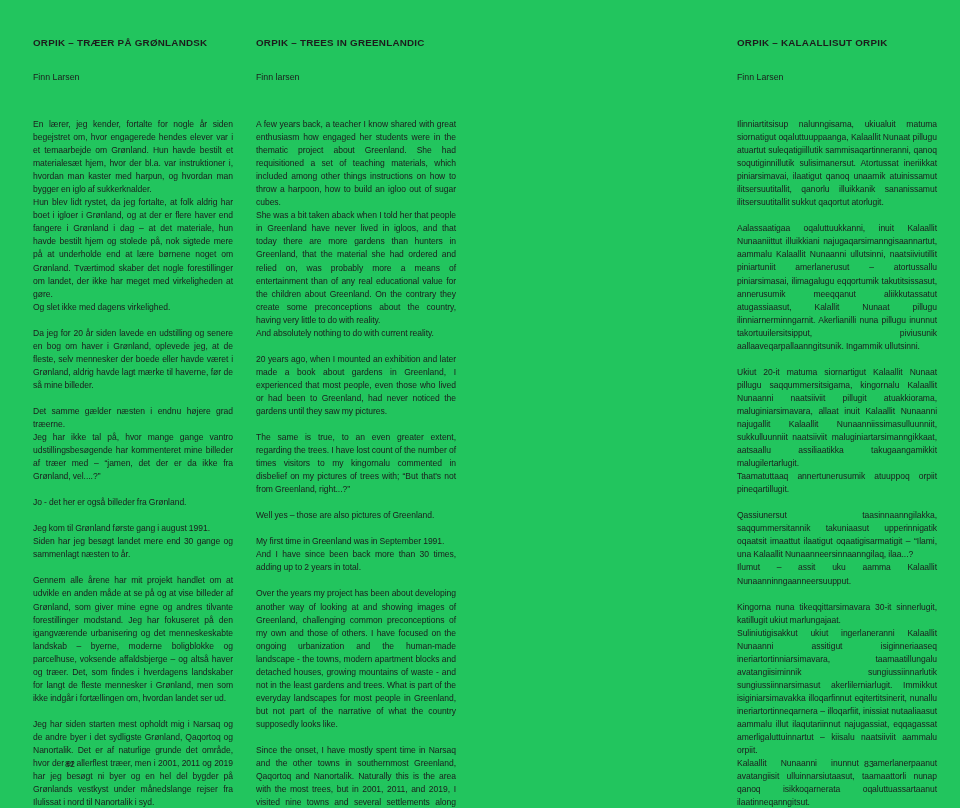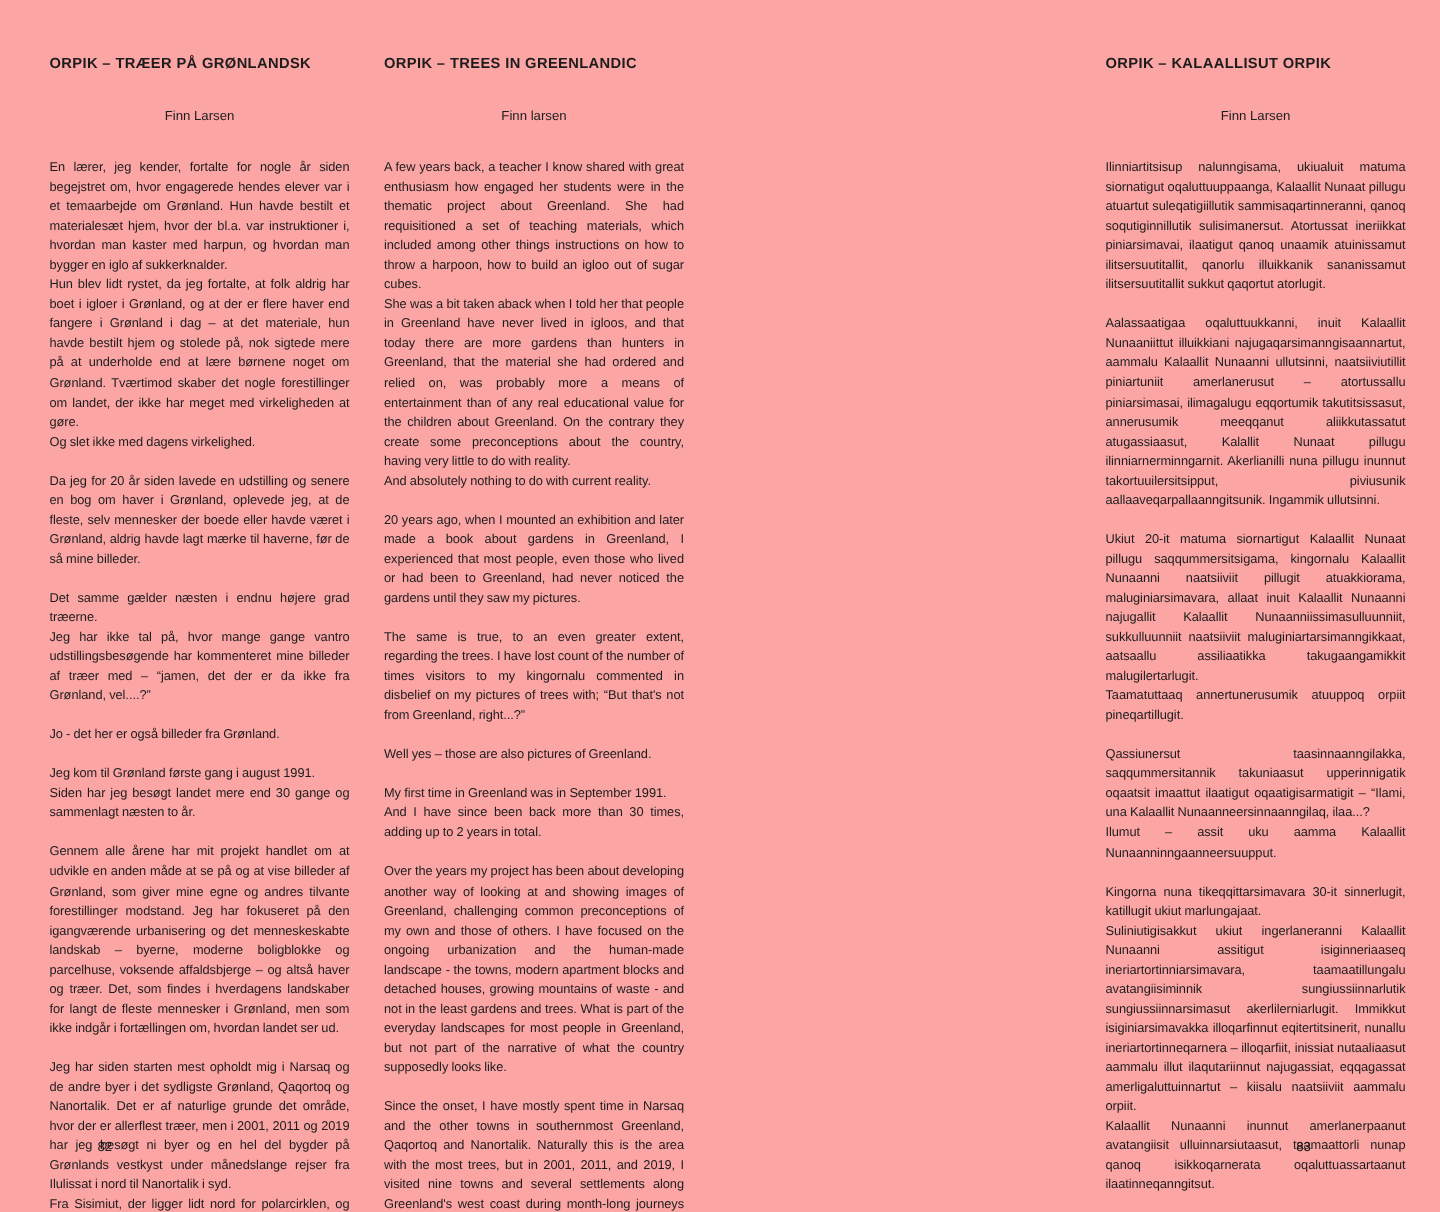--- a/index.html
+++ b/index.html
@@ -10,21 +10,21 @@
     height: 808px;
     overflow: hidden;
     font-family: "Liberation Sans", sans-serif;
     color: #1c1c1c;
     -webkit-font-smoothing: antialiased;
   }
   .spread {
     position: relative;
     width: 960px;
     height: 808px;
-    background: #fca5a5;
+    background: #22c55e;
   }
   .page {
     position: absolute;
     top: 0;
     height: 808px;
   }
   .page-left  { left: 0;   width: 480px; }
   .page-right { left: 480px; width: 480px; }
 
   .col {
@@ -38,23 +38,22 @@
 
   .col-title {
     font-size: 9.8px;
     font-weight: bold;
     letter-spacing: 0.25px;
     margin: 0 0 24px 0;
     line-height: 11px;
   }
   .col-author {
     font-size: 8.8px;
-    margin: 0 0 23px 0;
+    margin: 0 0 36px 0;
     line-height: 10px;
-    text-align: center;
   }
   .block {
     margin: 0 0 13px 0;
   }
   .block p {
     margin: 0;
     font-size: 8.55px;
     line-height: 13.05px;
     text-align: justify;
     letter-spacing: -0.04px;

